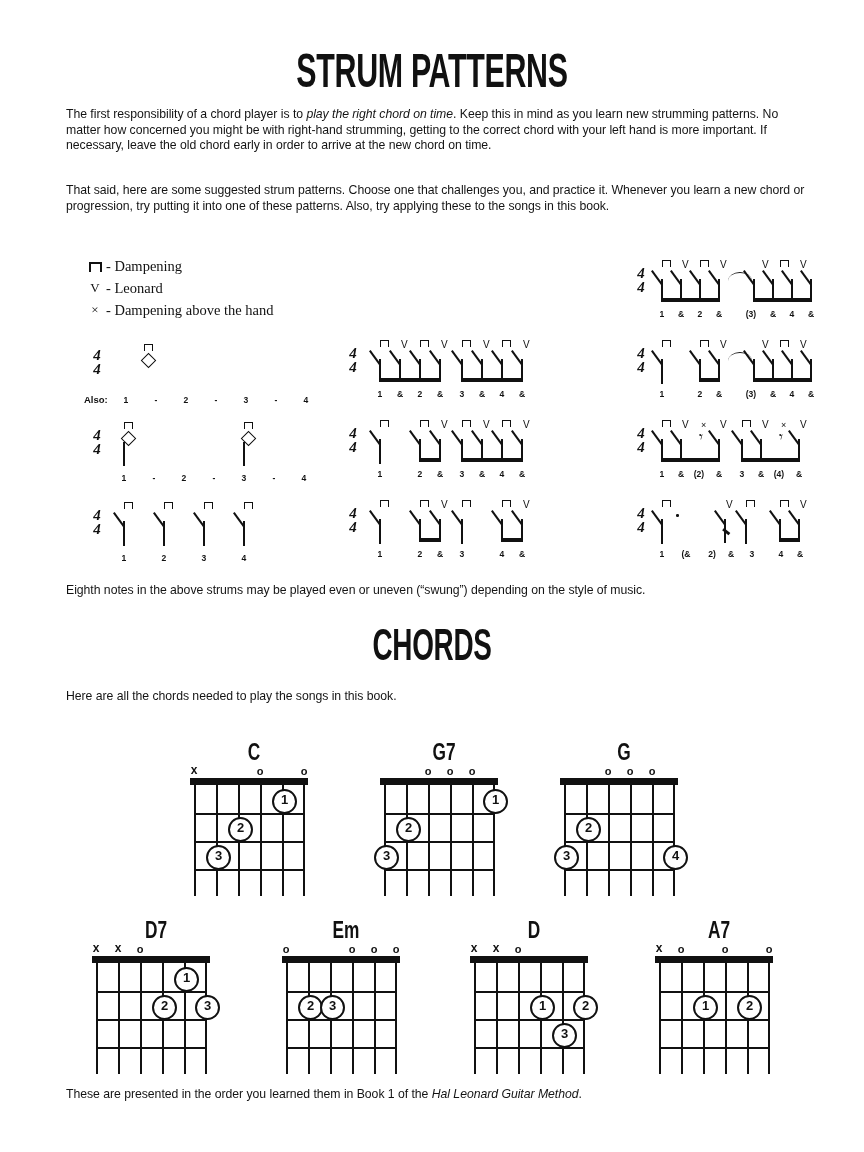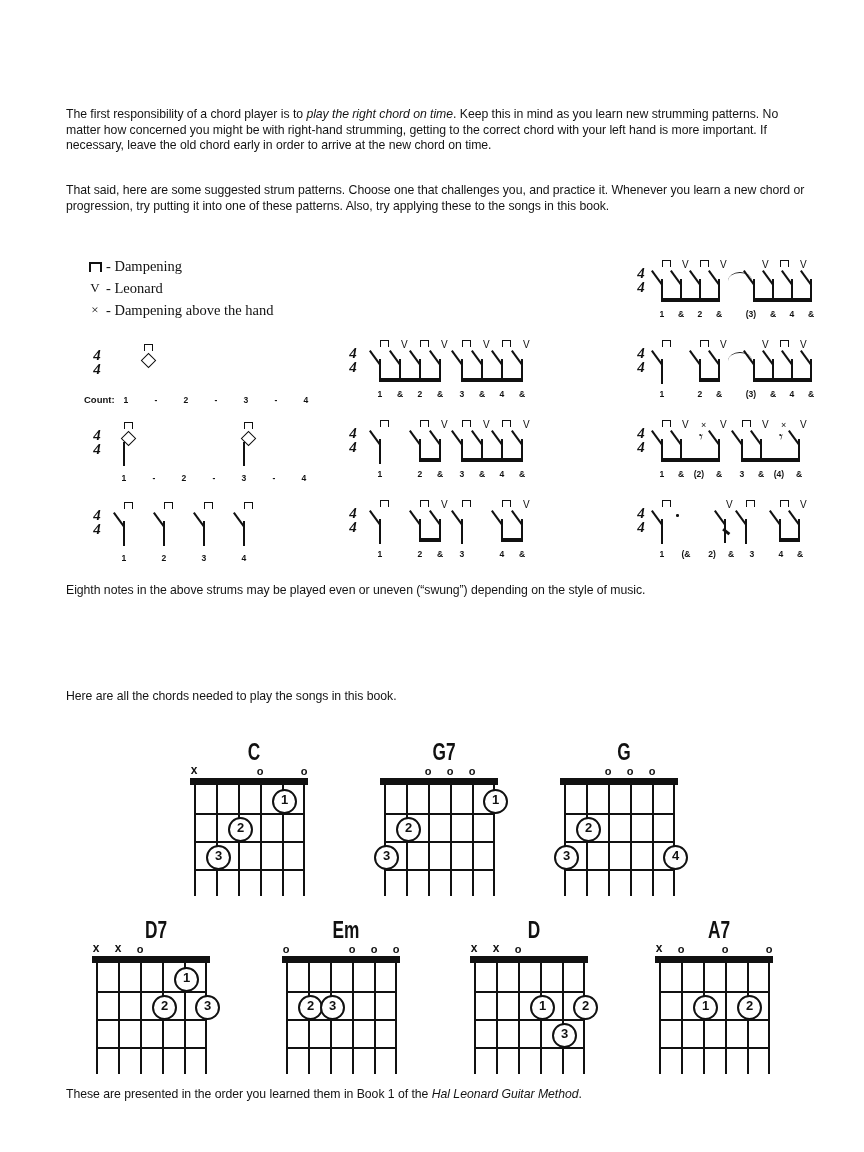--- a/index.html
+++ b/index.html
@@ -83,20 +83,23 @@
   .gfret{position:absolute;height:1.7px;background:#111;}
   .fing{position:absolute;width:21px;height:21px;border:2.1px solid #111;border-radius:50%;
     background:#fff;font-size:13px;font-weight:bold;line-height:17px;text-align:center;
     font-family:"Liberation Sans",sans-serif;}
 </style>
 </head>
 <body>
 
 <div class="page">
 
+  <div class="title-wrap" id="title-strum">
+    <h1 class="title">STRUM PATTERNS</h1>
+  </div>
 
   <div class="para" id="para1"><span>The first responsibility of a chord player is to </span><i>play the right chord on time</i><span>. Keep this in mind as you learn new strumming patterns. No matter how concerned you might be with right-hand strumming, getting to the correct chord with your left hand is more important. If necessary, leave the old chord early in order to arrive at the new chord on time.</span></div>
 
   <div class="para" id="para2">That said, here are some suggested strum patterns. Choose one that challenges you, and practice it. Whenever you learn a new chord or progression, try putting it into one of these patterns. Also, try applying these to the songs in this book.</div>
 
   <div class="legend">
     <div class="row">
       <span class="sym"><span class="dsym"></span></span>
       <span class="txt">- Dampening</span>
     </div>
@@ -112,21 +115,21 @@
 
   <div class="pat" id="p1" style="left:86px;top:340px;width:230px;height:60px;">
     <div class="ts">
       <span>4</span>
         <span>4</span>
     </div>
     <div class="staffarea" style="width:200px;height:48px;">
       <div class="dmark" style="left:32px;top:4px;"></div>
       <div class="diamond" style="left:31px;top:15px;"></div>
     </div>
-    <div class="countlabel">Count:</div>
+    <div class="countlabel">Also:</div>
     <div class="count" style="left:34px;top:54px;width:12px;">1</div>
     <div class="count" style="left:64px;top:54px;width:12px;">-</div>
     <div class="count" style="left:94px;top:54px;width:12px;">2</div>
     <div class="count" style="left:124px;top:54px;width:12px;">-</div>
     <div class="count" style="left:154px;top:54px;width:12px;">3</div>
     <div class="count" style="left:184px;top:54px;width:12px;">-</div>
     <div class="count" style="left:214px;top:54px;width:12px;">4</div>
   </div>
 
   <div class="pat" id="p2" style="left:86px;top:420px;width:230px;height:60px;">
@@ -467,20 +470,23 @@
     <div class="count" style="left:48px;top:50px;width:16px;">(&amp;</div>
     <div class="count" style="left:74px;top:50px;width:16px;">2)</div>
     <div class="count" style="left:95px;top:50px;width:12px;">&amp;</div>
     <div class="count" style="left:116px;top:50px;width:12px;">3</div>
     <div class="count" style="left:145px;top:50px;width:12px;">4</div>
     <div class="count" style="left:164px;top:50px;width:12px;">&amp;</div>
   </div>
 
   <div class="para" id="para3">Eighth notes in the above strums may be played even or uneven (“swung”) depending on the style of music.</div>
 
+  <div class="title-wrap" id="title-chords">
+    <h1 class="title">CHORDS</h1>
+  </div>
 
   <div class="para" id="para4">Here are all the chords needed to play the songs in this book.</div>
 
   <div class="chord" style="left:190px;top:740px;width:128px;height:160px;">
     <div class="chname">C</div>
     <div class="marks">
       <div class="mk" style="left:-2px;top:2px;">x</div>
       <div class="mk o" style="left:64px;top:3px;">o</div>
       <div class="mk o" style="left:108px;top:3px;">o</div>
     </div>

